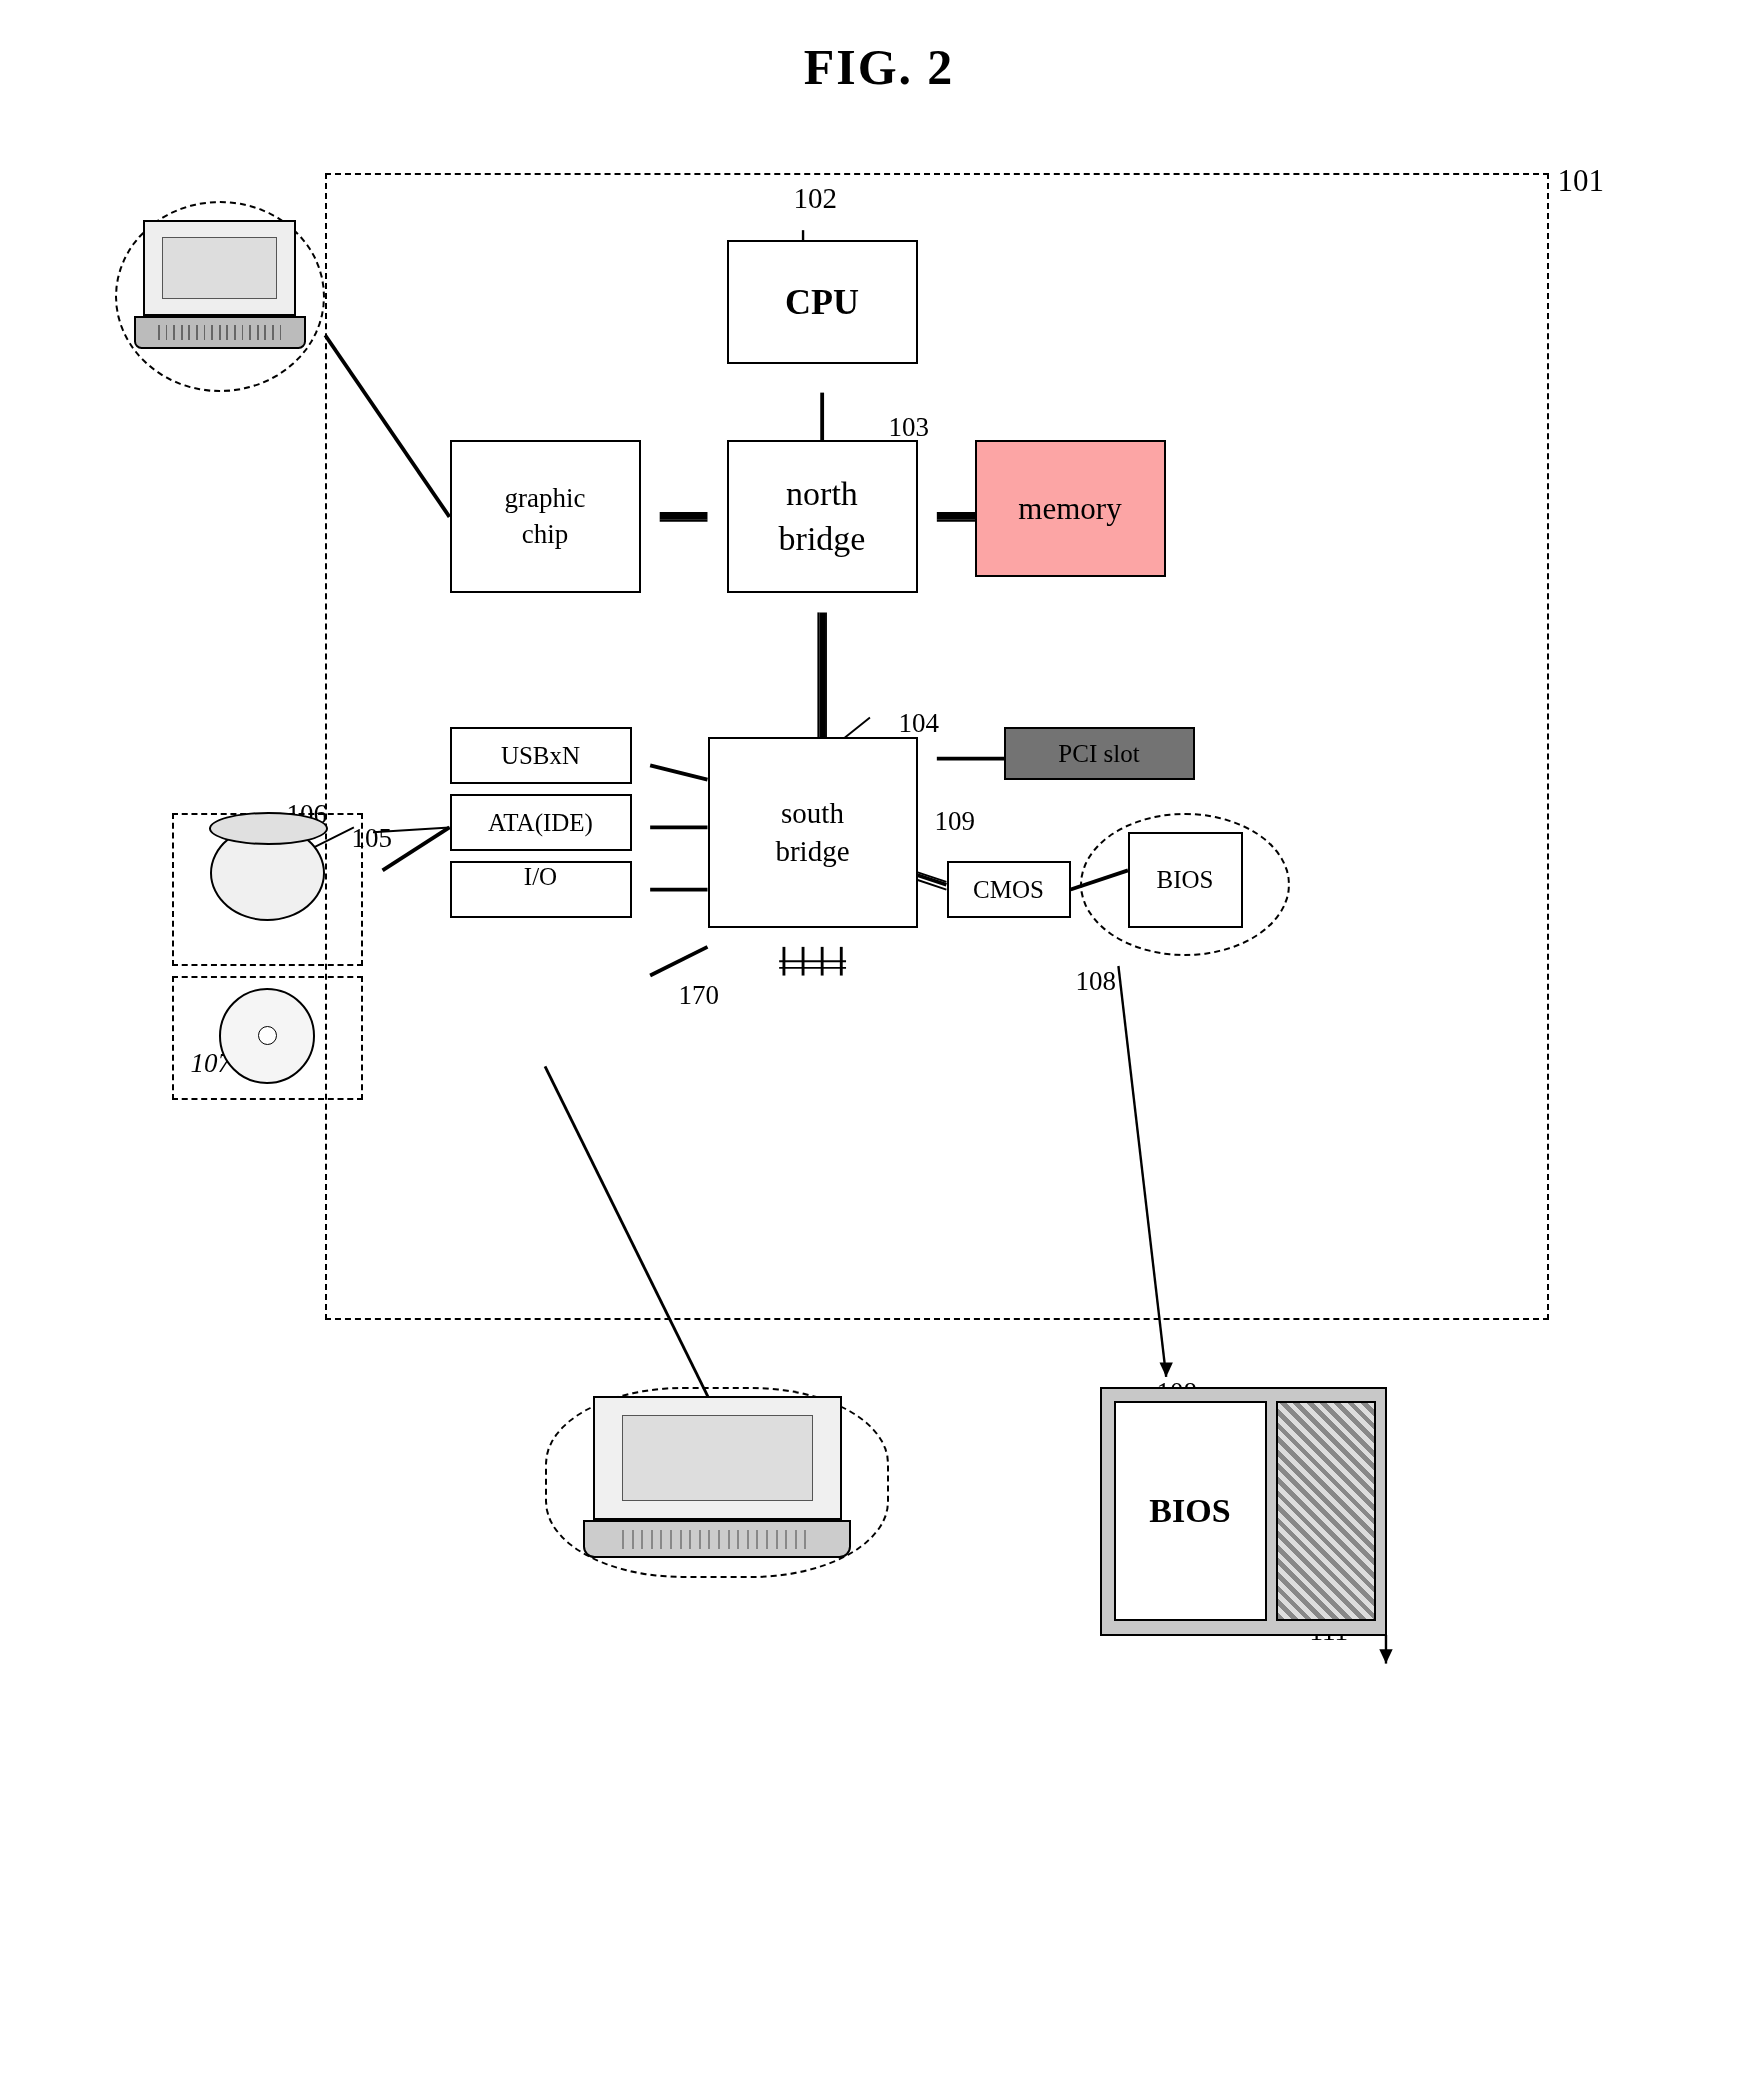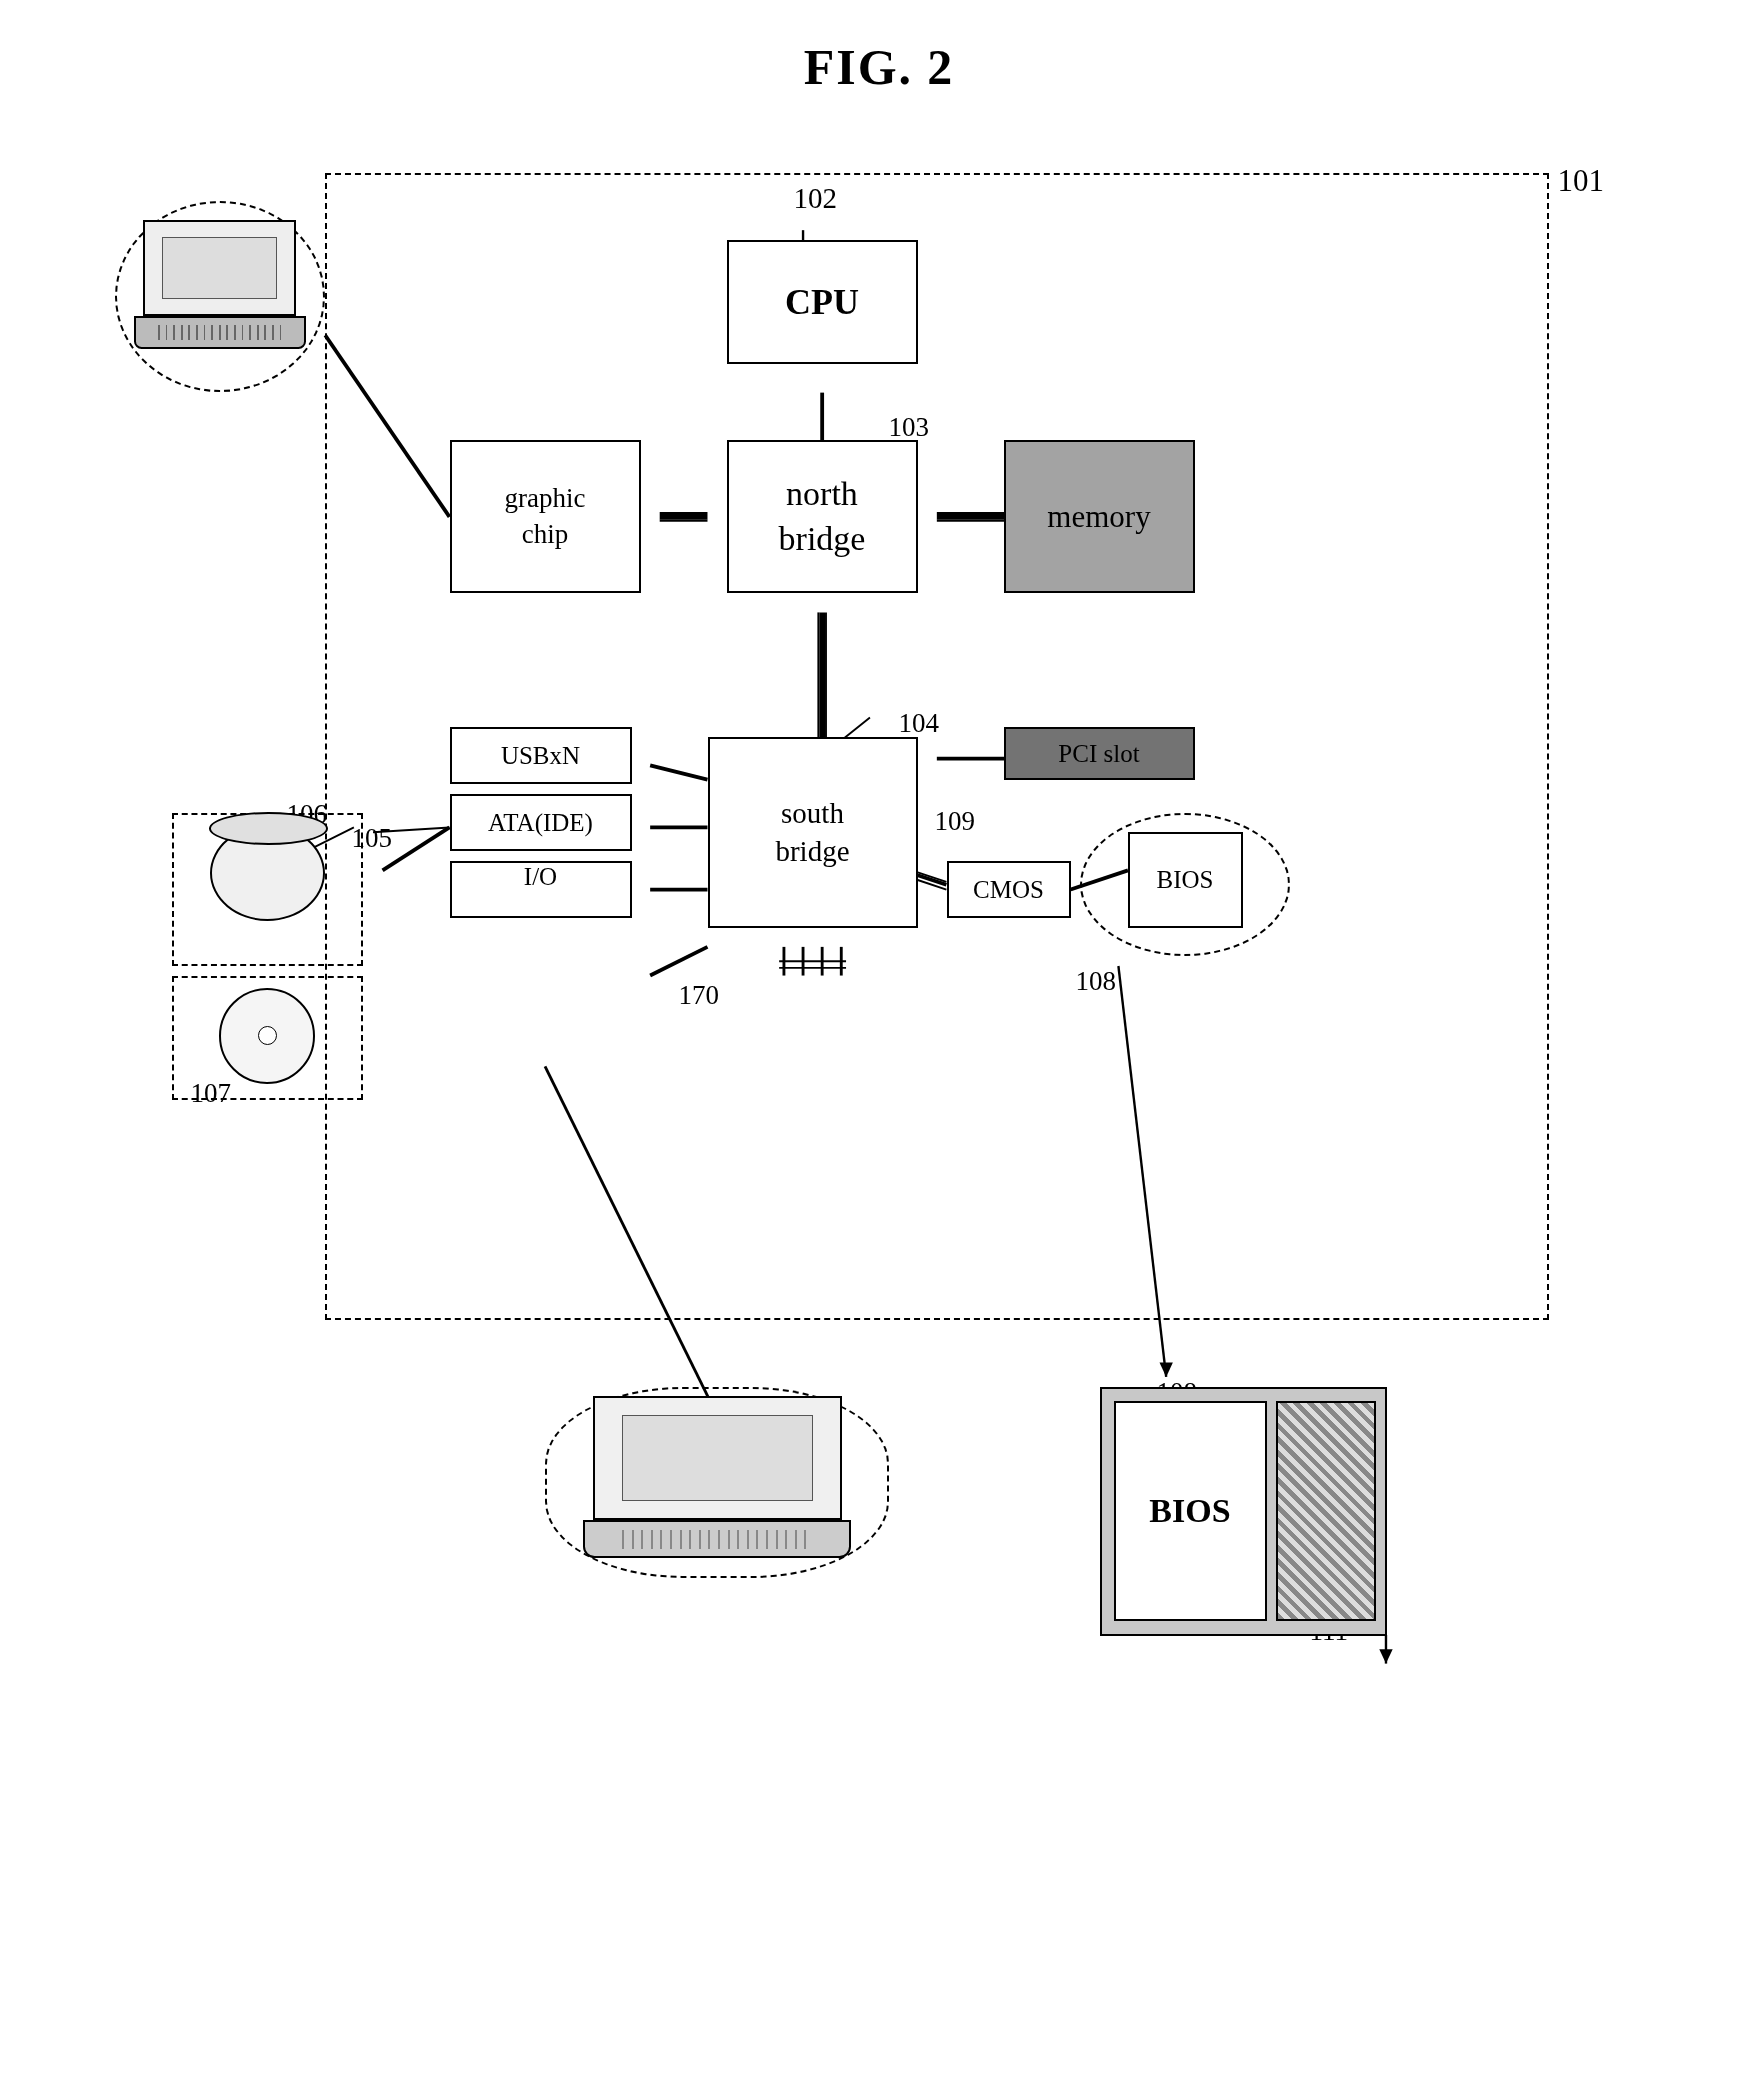--- a/index.html
+++ b/index.html
@@ -109,28 +109,28 @@
       background: #fff;
       font-size: 27px;
       text-align: center;
       line-height: 1.3;
     }
 
     
     .memory-box {
       position: absolute;
       top: 296px;
-      left: 889px;
-      width: 191px;
-      height: 153px;
-      border: 2.9px solid #000;
-      display: flex;
-      align-items: center;
-      justify-content: center;
-      background: #a3a3a3;
+      left: 860px;
+      width: 191px;
+      height: 137px;
+      border: 2.9px solid #000;
+      display: flex;
+      align-items: center;
+      justify-content: center;
+      background: #fca5a5;
       font-size: 31px;
       text-align: center;
     }
 
     
     .south-bridge-box {
       position: absolute;
       top: 593px;
       left: 593px;
       width: 210px;
@@ -283,23 +283,24 @@
     .label-106 {
       position: absolute;
       top: 655px;
       left: 172px;
       font-size: 27px;
     }
 
     
     .label-107 {
       position: absolute;
-      top: 934px;
+      top: 904px;
       left: 76px;
       font-size: 27px;
+      font-style: italic;
     }
 
     
     .label-108 {
       position: absolute;
       top: 822px;
       left: 961px;
       font-size: 27px;
     }
 

